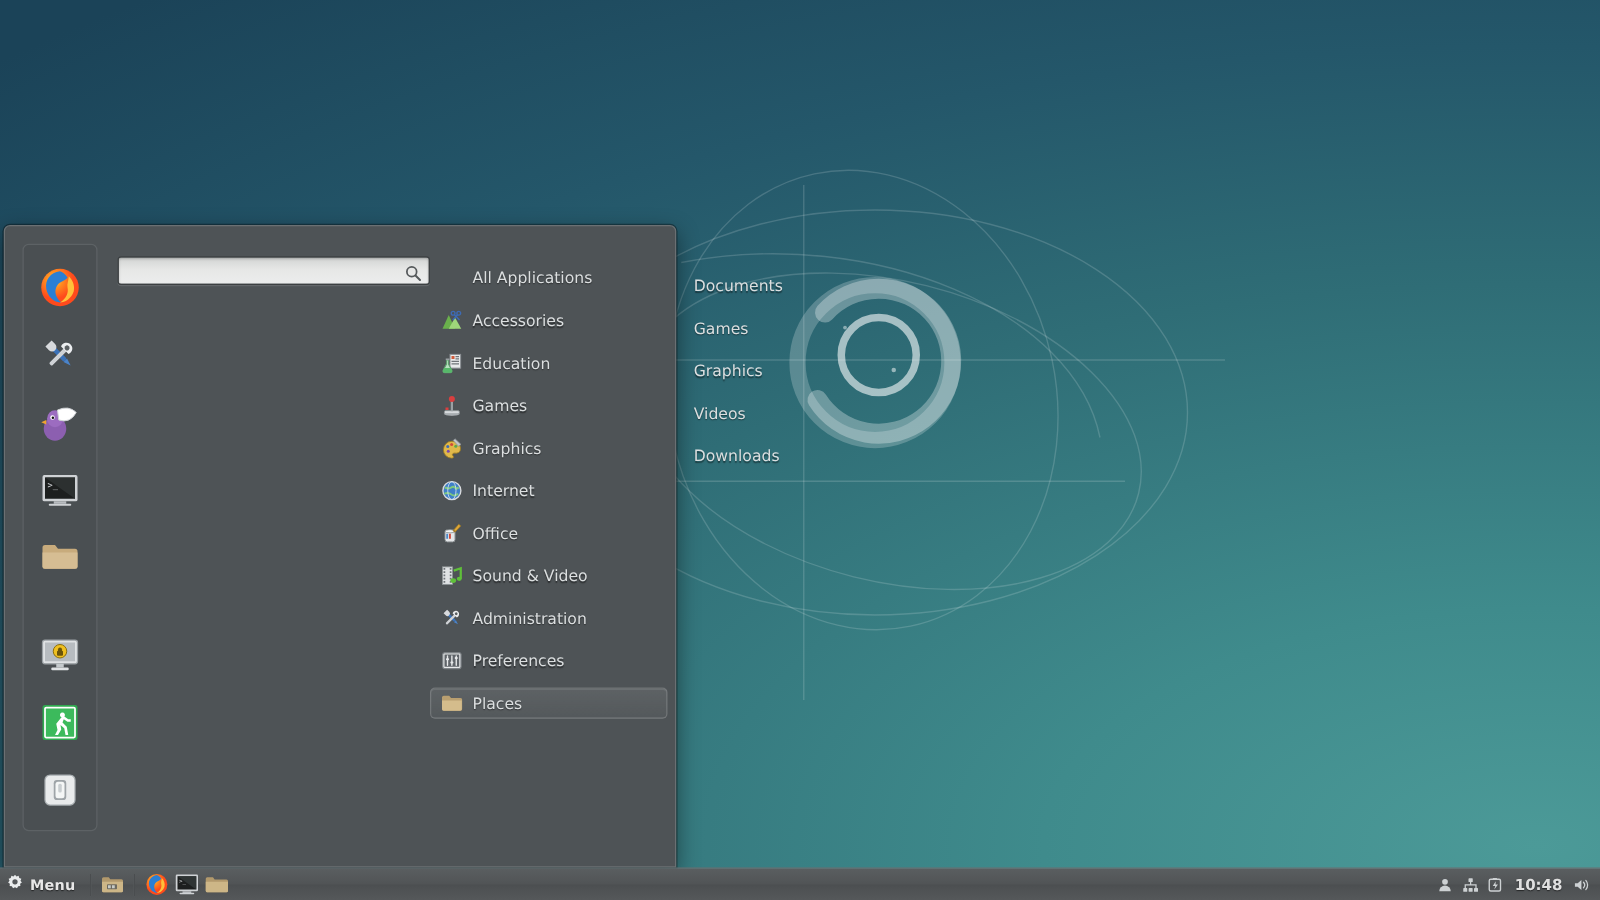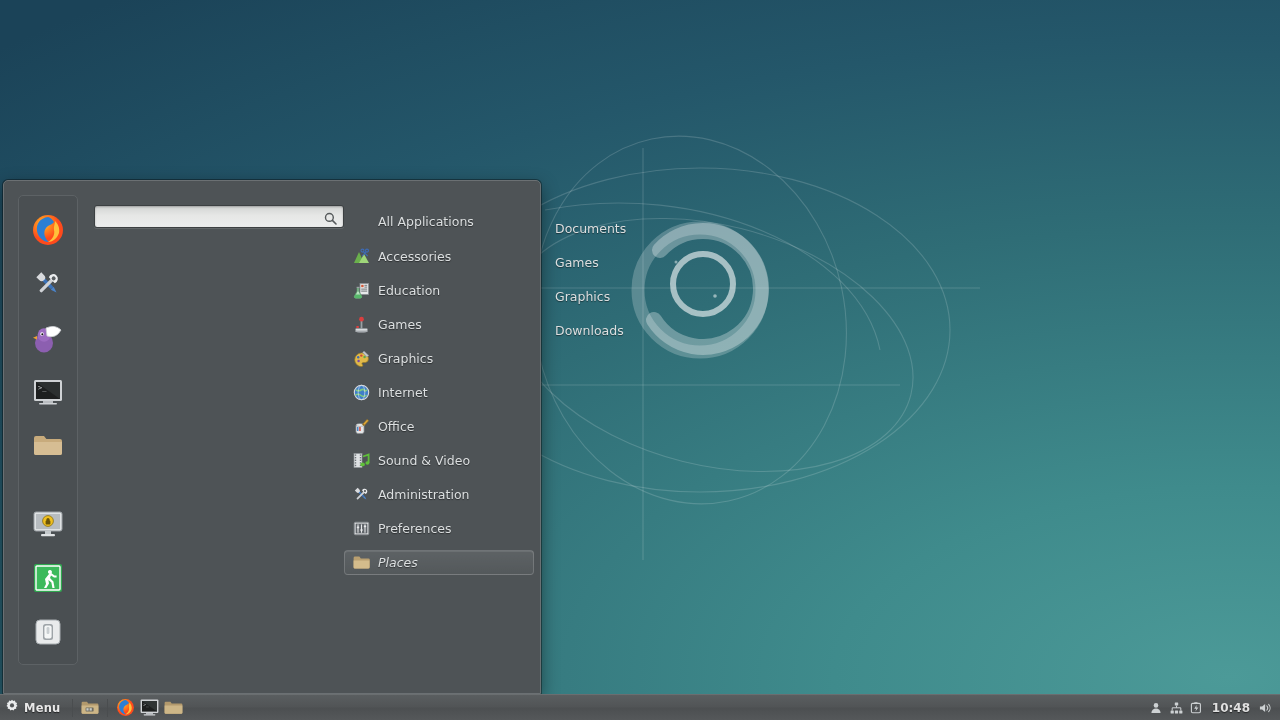--- a/index.html
+++ b/index.html
@@ -101,21 +101,20 @@
   .cat-item{
     display:flex; align-items:center; gap:8px;
     height:25px; padding:0 8px; margin-bottom:9px;
     border-radius:4px; cursor:pointer;
     border:1px solid transparent;
   }
   .cat-item.selected{
     background:linear-gradient(to bottom, rgba(255,255,255,.09), rgba(255,255,255,.035));
     border:1px solid rgba(255,255,255,.17);
     box-shadow:inset 0 1px 0 rgba(255,255,255,.09);
-    font-style:italic;
   }
   .cat-item.header{ padding-left:8px; margin-bottom:10px; }
   .cat-icon{ width:17px; height:17px; flex:0 0 17px; display:flex; align-items:center; justify-content:center; }
   .cat-label{ font-size:12.5px; color:#dcdfe0; text-shadow:0 1px 1px rgba(0,0,0,.45); white-space:nowrap; }
 
   .place-item{
     height:22px; margin-bottom:12px; padding:0 6px;
     display:flex; align-items:center; border-radius:3px; cursor:pointer;
   }
   .place-label{ font-size:12.5px; color:#dcdfe0; text-shadow:0 1px 1px rgba(0,0,0,.45); }
@@ -424,20 +423,23 @@
 
         <div id="places-col">
           <div class="place-item">
             <span class="place-label">Documents</span>
           </div>
           <div class="place-item">
             <span class="place-label">Games</span>
           </div>
           <div class="place-item">
             <span class="place-label">Graphics</span>
+          </div>
+          <div class="place-item">
+            <span class="place-label">Videos</span>
           </div>
           <div class="place-item">
             <span class="place-label">Downloads</span>
           </div>
         </div>
       </div>
     </div>
   </div>
 </div>
 

